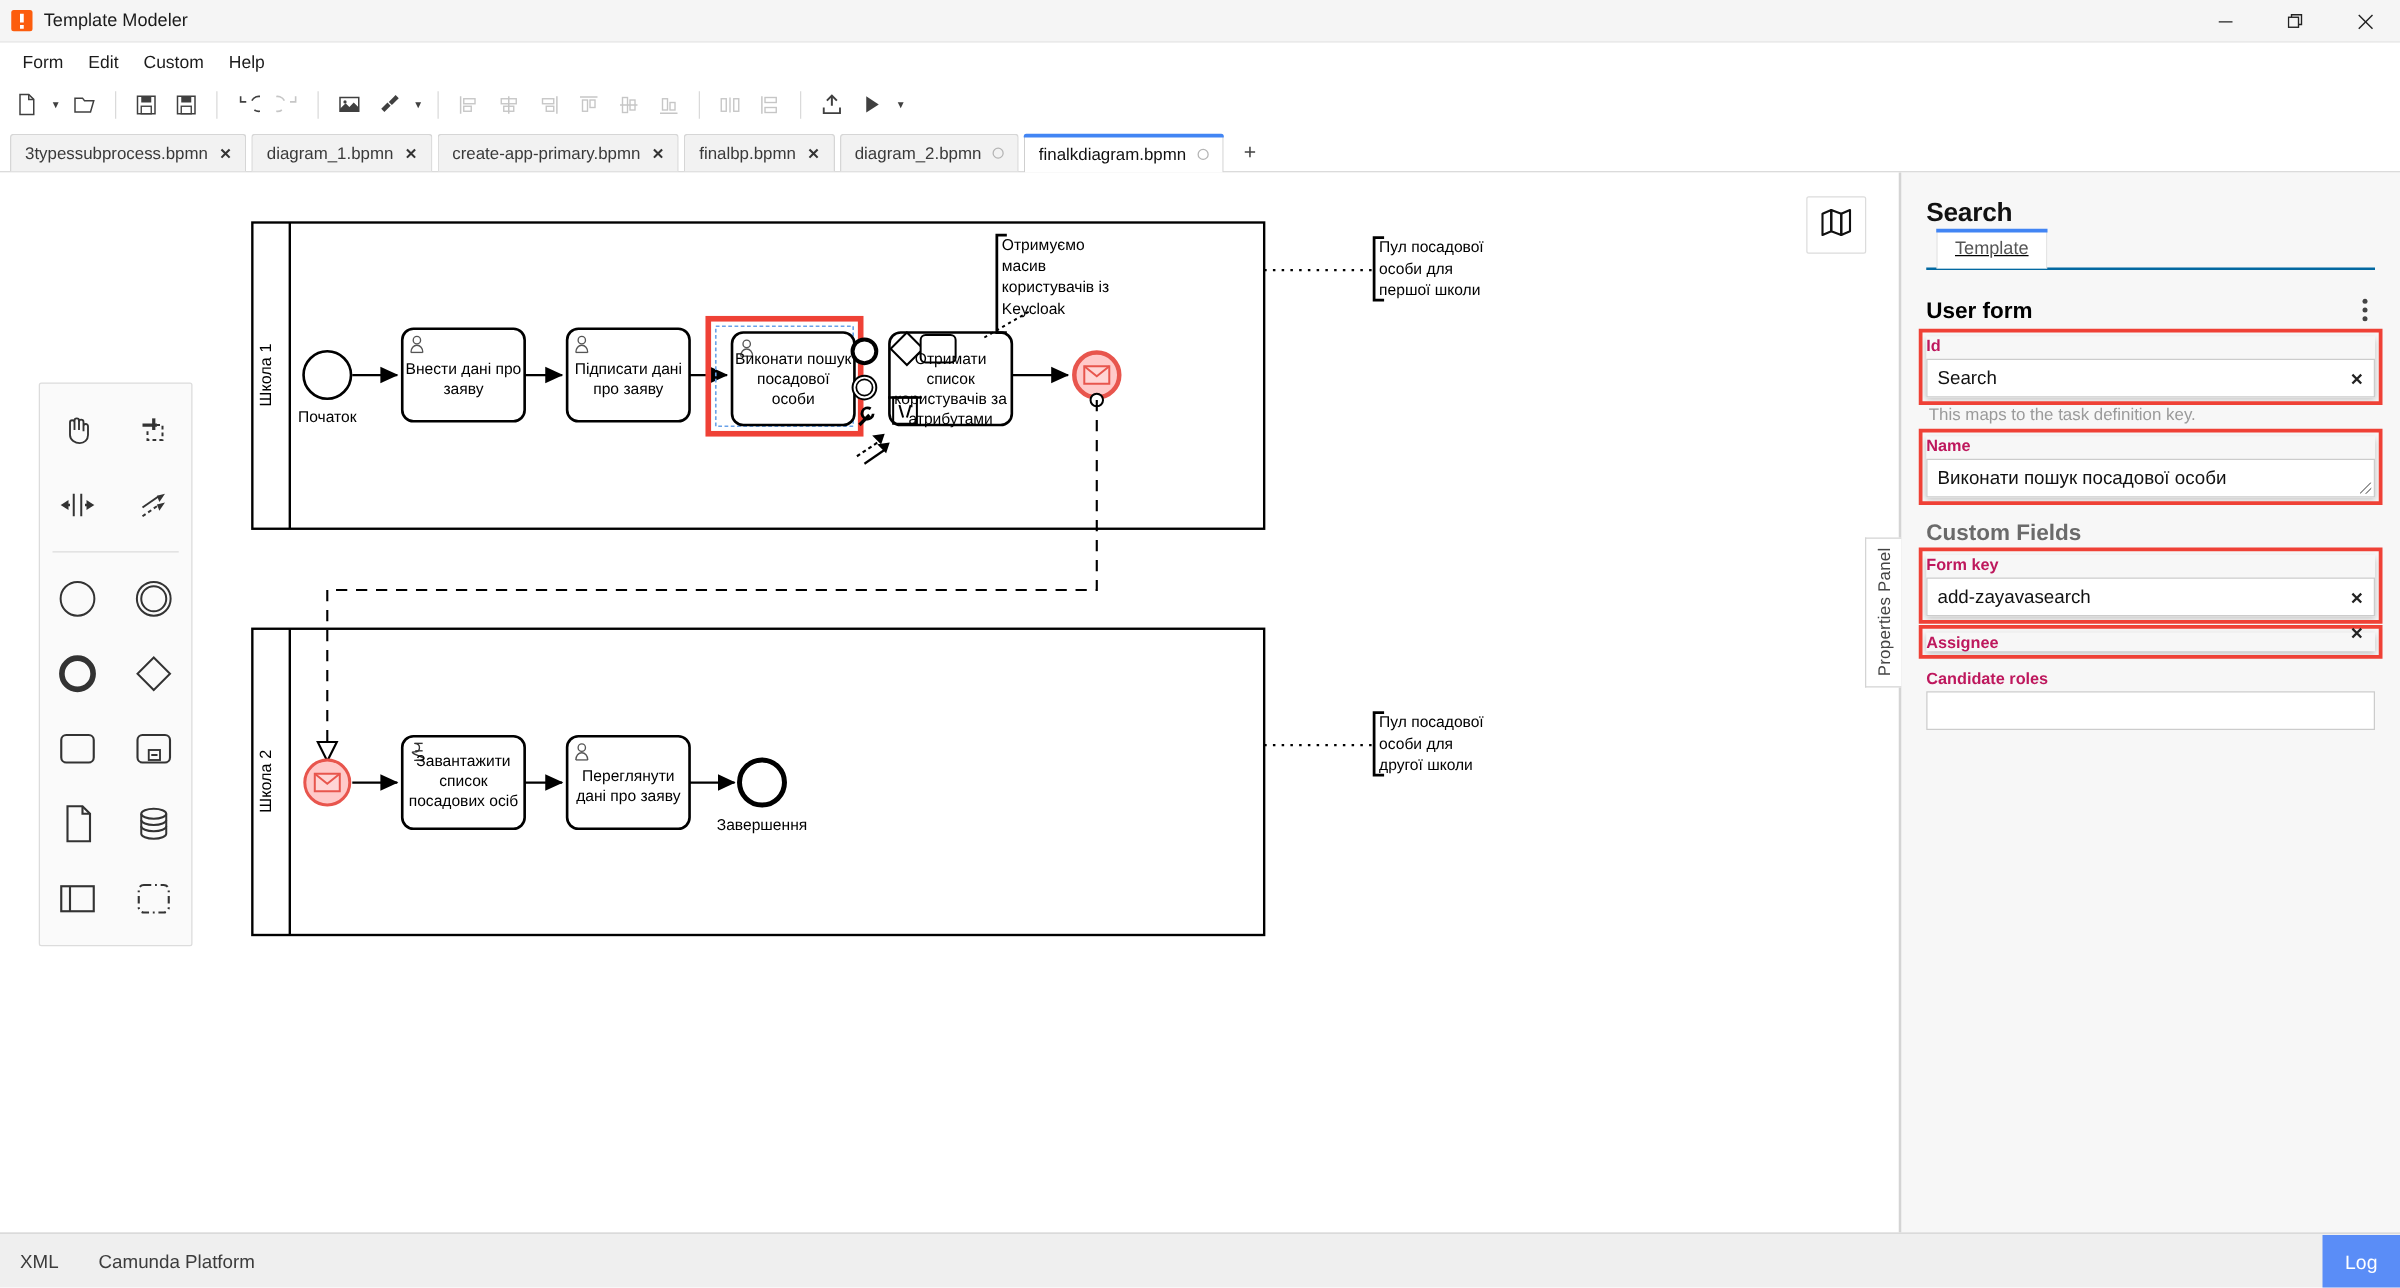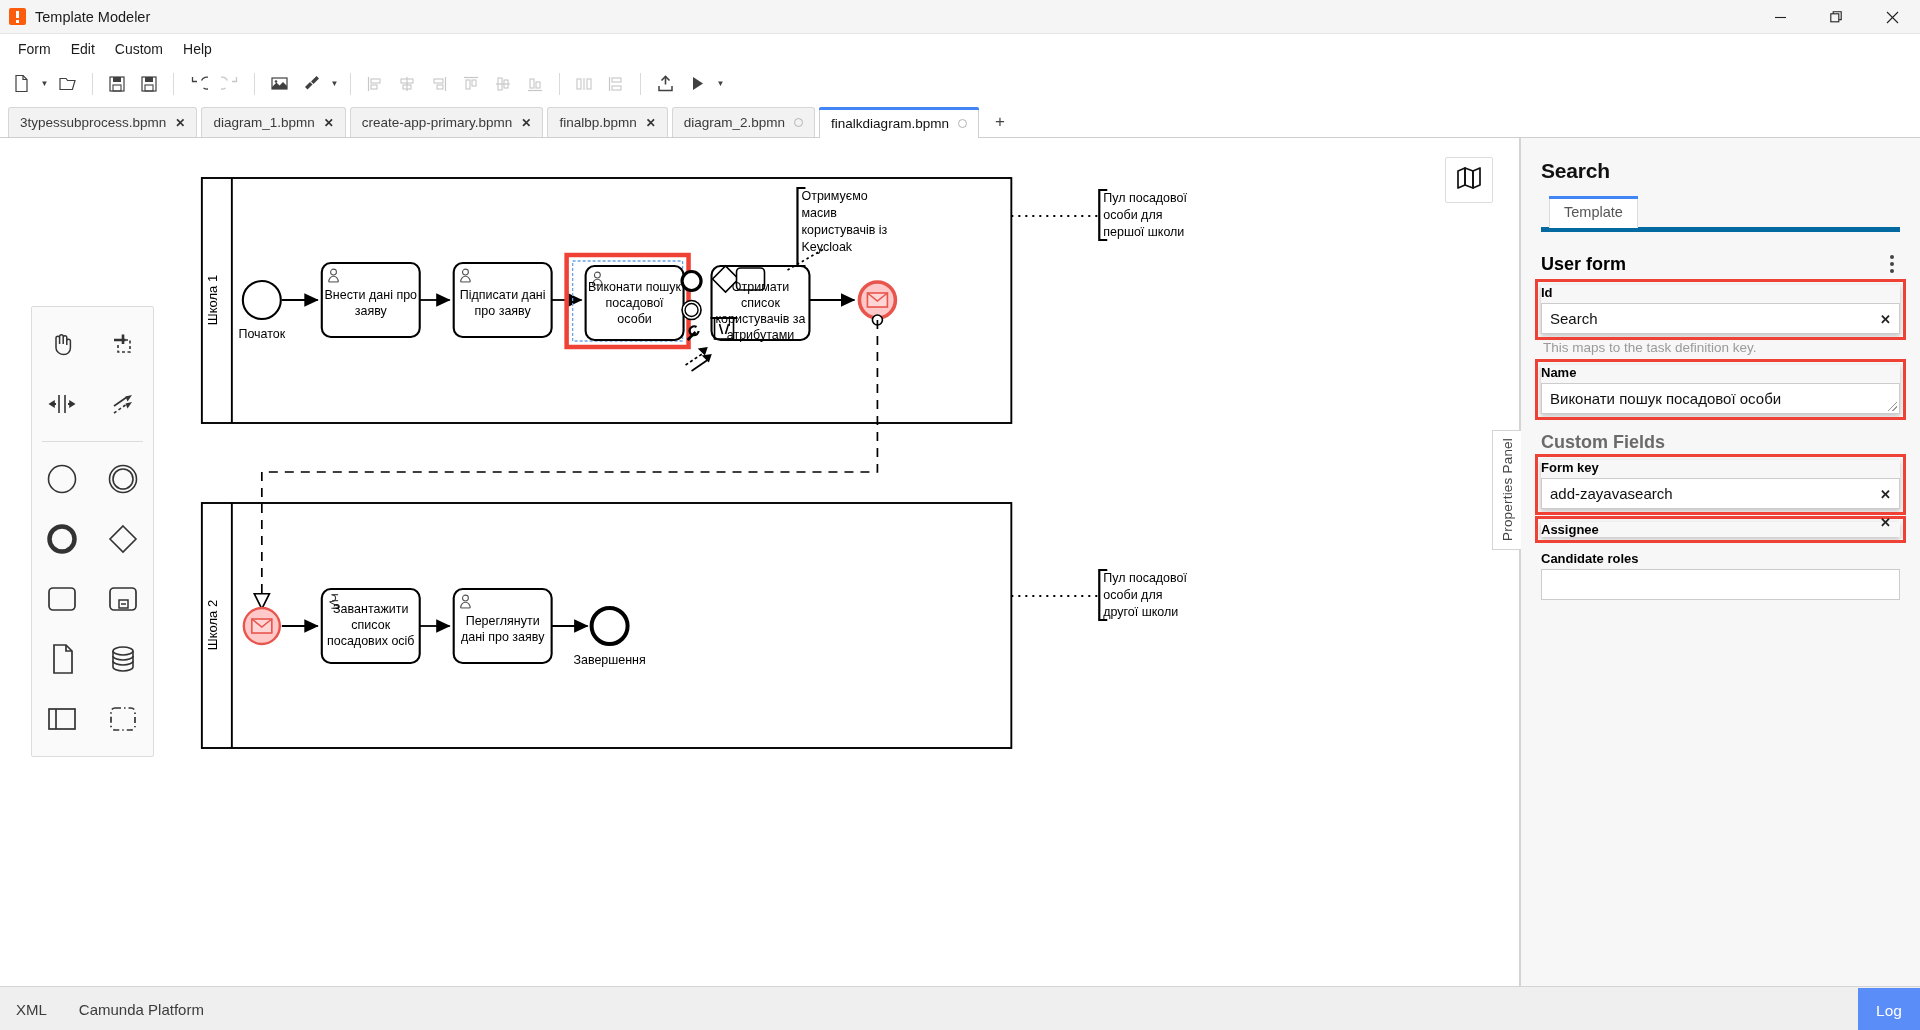--- a/index.html
+++ b/index.html
@@ -111,21 +111,21 @@
 
   
   .props-panel {
     width: 400px; flex: 0 0 400px; background: #f7f7f7;
     border-left: 1px solid #d4d4d4; position: relative;
     display: flex; flex-direction: column;
   }
   .props-header { padding: 21px 20px 0 20px; }
   .props-title { font-size: 21px; font-weight: bold; color: #111; letter-spacing: -0.2px; }
   .props-tabs {
-    display: flex; margin-top: 13px; border-bottom: 5px solid #0369a1; padding-left: 8px;
+    display: flex; border-bottom: 2px solid #0369a1; padding-left: 8px; text-decoration: underline;
   }
   .props-tab {
     padding: 7px 14px 7px 14px; font-size: 14.5px; color: #555;
     background: #ffffff; border: 1px solid #dcdcdc; border-bottom: 1px solid #fff;
     border-radius: 2px 2px 0 0; position: relative; margin-bottom: -1px;
   }
   .props-tab.active::before {
     content:""; position:absolute; left:-1px; right:-1px; top:-1px; height:3px; background:#4285f4;
   }
   .props-body { padding: 0 20px; overflow-y: auto; flex: 1 1 auto; }
@@ -136,21 +136,21 @@
   }
   .group-title { font-size: 18px; font-weight: bold; color: #000000; }
   .kebab { display:flex; flex-direction:column; gap:3px; padding: 4px 6px; }
   .kebab span { width:4px; height:4px; background:#444; border-radius:50%; display:block; }
 
   .section-title {
     font-size: 18px; font-weight: bold; color: #6a6a6a; margin: 18px 0 7px 0;
   }
 
   .field { margin-bottom: 6px; position: relative; }
-  .field-label { font-size: 13px; font-weight: bold; color: #000000; margin-bottom: 3px; display:block; }
+  .field-label { font-size: 13px; font-weight: bold; color: #be185d; margin-bottom: 3px; display:block; }
   .field-input {
     width: 100%; height: 31px; border: 1px solid #cccccc; background: #fff;
     font-size: 15px; color: #111; padding: 0 30px 0 8px;
     font-family: "Liberation Sans", sans-serif;
   }
   .field-clear {
     position: absolute; right: 9px; bottom: 7px; font-size: 13px; font-weight: bold; color: #222;
   }
   .field-hint { font-size: 13.5px; color: #9a9a9a; margin: 2px 0 2px 2px; }
 

